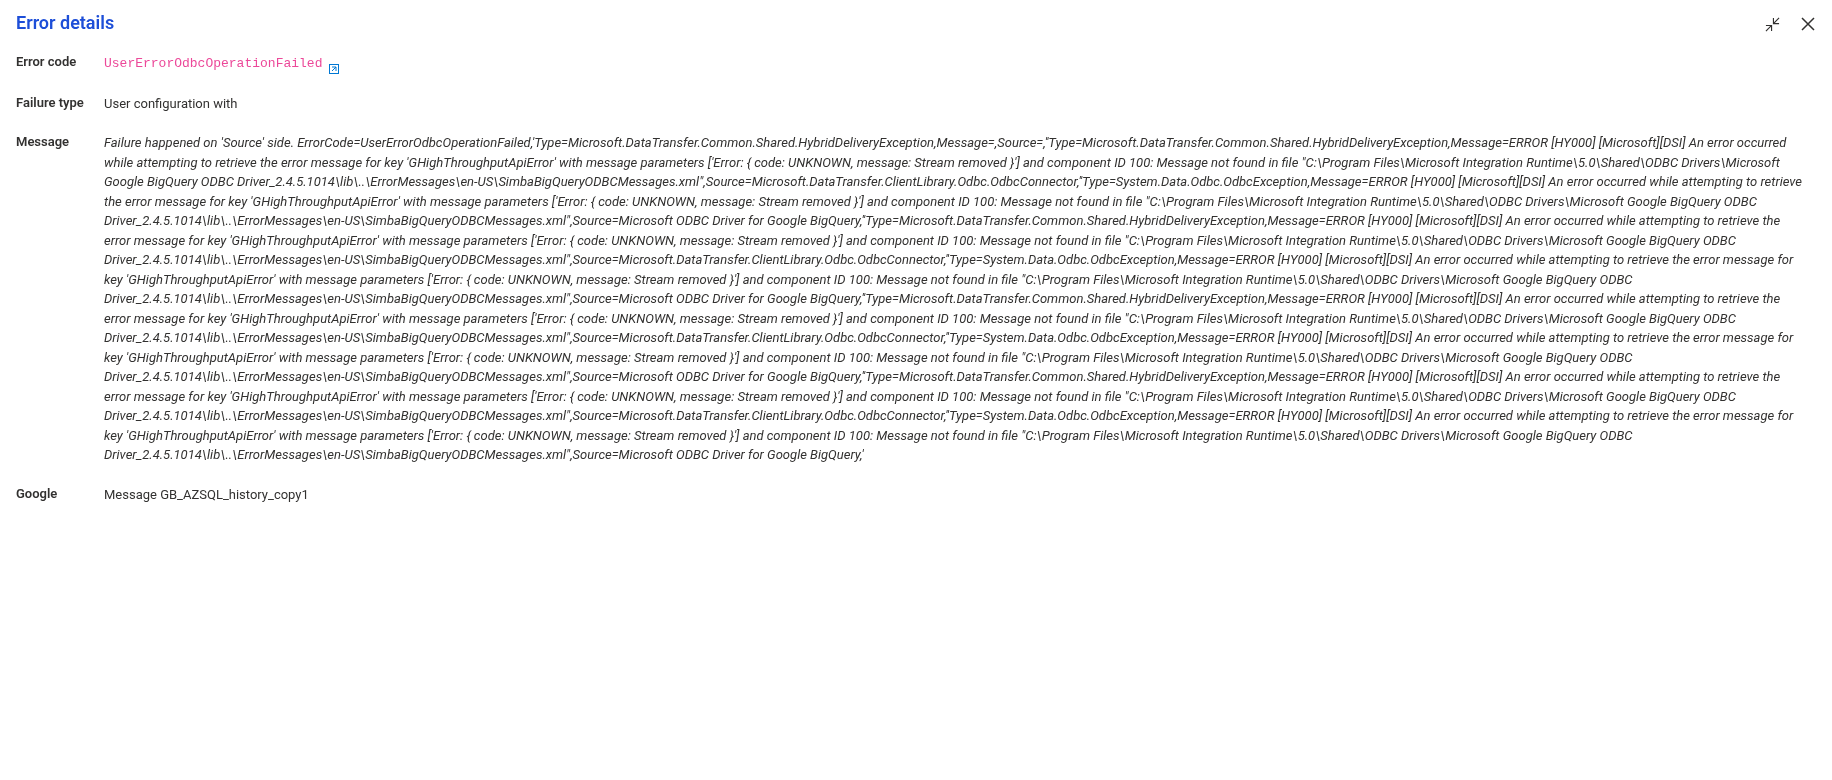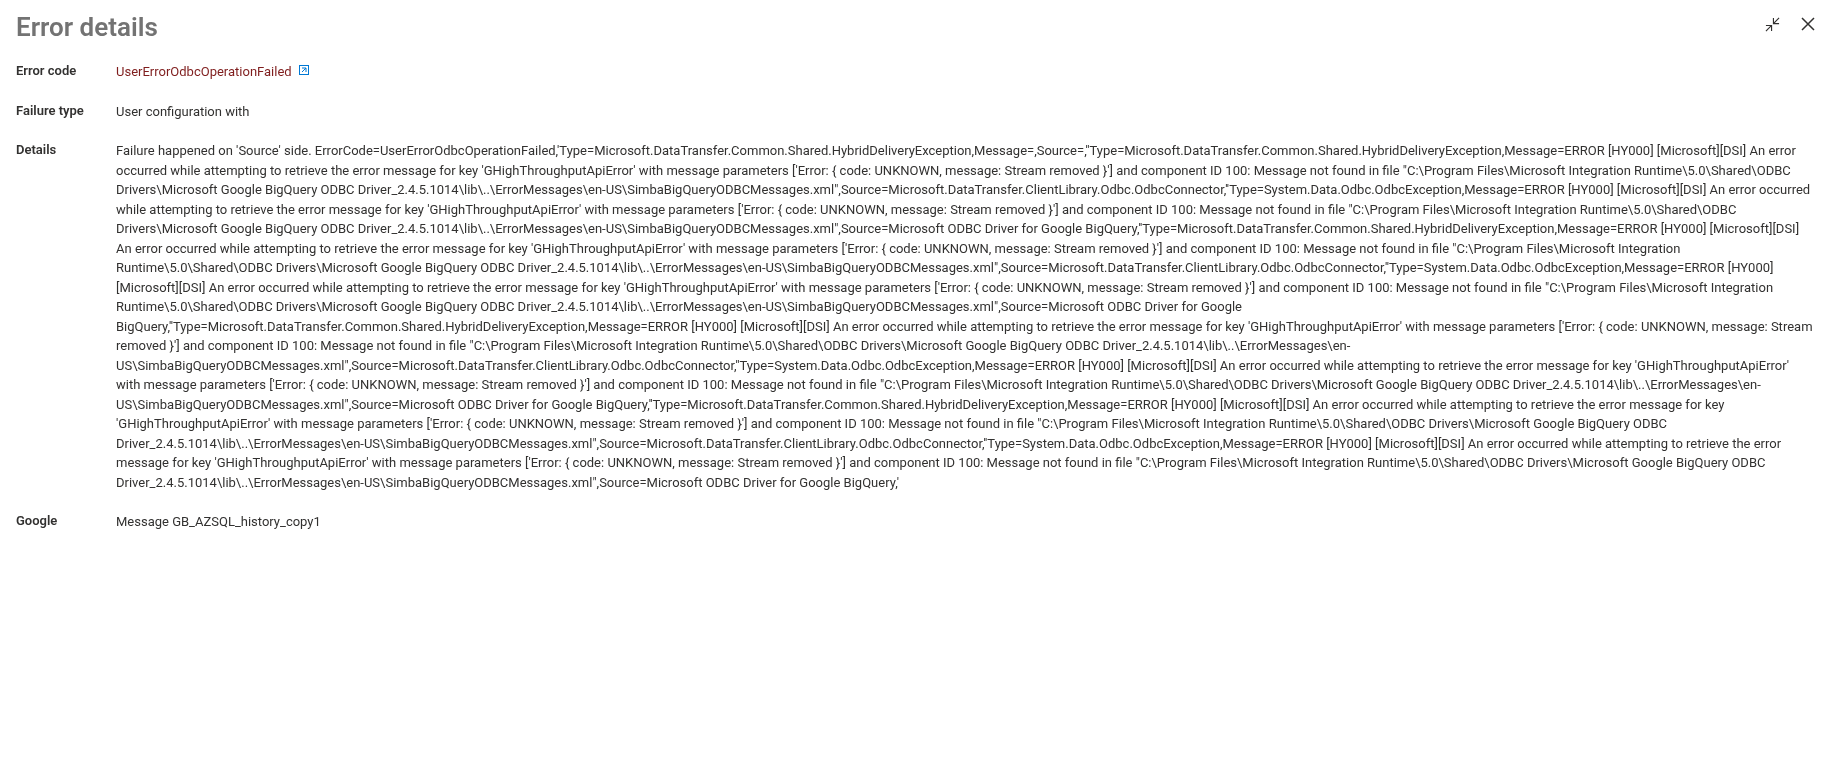--- a/index.html
+++ b/index.html
@@ -14,23 +14,23 @@
       background: #ffffff;
       padding: 12px 16px;
     }
     .header {
       display: flex;
       justify-content: space-between;
       align-items: flex-start;
       margin-bottom: 20px;
     }
     .title {
-      font-size: 26px;
+      font-size: 18px;
       font-weight: 600;
-      color: #737373;
+      color: #1d4ed8;
       text-align: right;
     }
     .header-actions {
       display: flex;
       gap: 20px;
       align-items: center;
       padding-top: 4px;
     }
     .icon-button {
       background: none;
@@ -50,50 +50,52 @@
       width: 16px;
       height: 16px;
       stroke-width: 1.5;
     }
     .field-row {
       display: flex;
       align-items: flex-start;
       margin-bottom: 20px;
     }
     .field-label {
-      width: 100px;
+      width: 88px;
       flex-shrink: 0;
       font-size: 13px;
       font-weight: 600;
       color: #323130;
       padding-top: 1px;
     }
     .field-value {
       flex: 1;
       font-size: 13px;
       color: #323130;
       line-height: 1.5;
     }
     .link {
-      color: #7f1d1d;
+      color: #ec4899;
       text-decoration: none;
       display: inline-flex;
-      align-items: flex-start;
+      align-items: flex-end;
       gap: 6px;
       cursor: pointer;
+      font-family: Liberation Mono, monospace;
     }
     .external-icon {
       width: 12px;
       height: 12px;
       display: inline-block;
     }
     .details-text {
       white-space: normal;
       word-break: break-word;
       max-width: 1700px;
+      font-style: italic;
     }
   </style>
 </head>
 <body>
 
 <div class="header">
   <h1 class="title">Error details</h1>
   <div class="header-actions">
     <button class="icon-button" aria-label="Collapse">
       <svg viewBox="0 0 16 16" fill="none" stroke="currentColor" stroke-width="1.2">
@@ -126,21 +128,21 @@
     </a>
   </div>
 </div>
 
 <div class="field-row">
   <div class="field-label">Failure type</div>
   <div class="field-value">User configuration with</div>
 </div>
 
 <div class="field-row">
-  <div class="field-label">Details</div>
+  <div class="field-label">Message</div>
   <div class="field-value details-text">Failure happened on 'Source' side.
 ErrorCode=UserErrorOdbcOperationFailed,'Type=Microsoft.DataTransfer.Common.Shared.HybridDeliveryException,Message=,Source=,''Type=Microsoft.DataTransfer.Common.Shared.HybridDeliveryException,Message=ERROR [HY000] [Microsoft][DSI] An error occurred while attempting to retrieve the error message for key 'GHighThroughputApiError' with message parameters ['Error: { code: UNKNOWN, message: Stream removed }'] and component ID 100: Message not found in file "C:\Program Files\Microsoft Integration Runtime\5.0\Shared\ODBC Drivers\Microsoft Google BigQuery ODBC Driver_2.4.5.1014\lib\..\ErrorMessages\en-US\SimbaBigQueryODBCMessages.xml",Source=Microsoft.DataTransfer.ClientLibrary.Odbc.OdbcConnector,''Type=System.Data.Odbc.OdbcException,Message=ERROR [HY000] [Microsoft][DSI] An error occurred while attempting to retrieve the error message for key 'GHighThroughputApiError' with message parameters ['Error: { code: UNKNOWN, message: Stream removed }'] and component ID 100: Message not found in file "C:\Program Files\Microsoft Integration Runtime\5.0\Shared\ODBC Drivers\Microsoft Google BigQuery ODBC Driver_2.4.5.1014\lib\..\ErrorMessages\en-US\SimbaBigQueryODBCMessages.xml",Source=Microsoft ODBC Driver for Google BigQuery,''Type=Microsoft.DataTransfer.Common.Shared.HybridDeliveryException,Message=ERROR [HY000] [Microsoft][DSI] An error occurred while attempting to retrieve the error message for key 'GHighThroughputApiError' with message parameters ['Error: { code: UNKNOWN, message: Stream removed }'] and component ID 100: Message not found in file "C:\Program Files\Microsoft Integration Runtime\5.0\Shared\ODBC Drivers\Microsoft Google BigQuery ODBC Driver_2.4.5.1014\lib\..\ErrorMessages\en-US\SimbaBigQueryODBCMessages.xml",Source=Microsoft.DataTransfer.ClientLibrary.Odbc.OdbcConnector,''Type=System.Data.Odbc.OdbcException,Message=ERROR [HY000] [Microsoft][DSI] An error occurred while attempting to retrieve the error message for key 'GHighThroughputApiError' with message parameters ['Error: { code: UNKNOWN, message: Stream removed }'] and component ID 100: Message not found in file "C:\Program Files\Microsoft Integration Runtime\5.0\Shared\ODBC Drivers\Microsoft Google BigQuery ODBC Driver_2.4.5.1014\lib\..\ErrorMessages\en-US\SimbaBigQueryODBCMessages.xml",Source=Microsoft ODBC Driver for Google BigQuery,''Type=Microsoft.DataTransfer.Common.Shared.HybridDeliveryException,Message=ERROR [HY000] [Microsoft][DSI] An error occurred while attempting to retrieve the error message for key 'GHighThroughputApiError' with message parameters ['Error: { code: UNKNOWN, message: Stream removed }'] and component ID 100: Message not found in file "C:\Program Files\Microsoft Integration Runtime\5.0\Shared\ODBC Drivers\Microsoft Google BigQuery ODBC Driver_2.4.5.1014\lib\..\ErrorMessages\en-US\SimbaBigQueryODBCMessages.xml",Source=Microsoft.DataTransfer.ClientLibrary.Odbc.OdbcConnector,''Type=System.Data.Odbc.OdbcException,Message=ERROR [HY000] [Microsoft][DSI] An error occurred while attempting to retrieve the error message for key 'GHighThroughputApiError' with message parameters ['Error: { code: UNKNOWN, message: Stream removed }'] and component ID 100: Message not found in file "C:\Program Files\Microsoft Integration Runtime\5.0\Shared\ODBC Drivers\Microsoft Google BigQuery ODBC Driver_2.4.5.1014\lib\..\ErrorMessages\en-US\SimbaBigQueryODBCMessages.xml",Source=Microsoft ODBC Driver for Google BigQuery,''Type=Microsoft.DataTransfer.Common.Shared.HybridDeliveryException,Message=ERROR [HY000] [Microsoft][DSI] An error occurred while attempting to retrieve the error message for key 'GHighThroughputApiError' with message parameters ['Error: { code: UNKNOWN, message: Stream removed }'] and component ID 100: Message not found in file "C:\Program Files\Microsoft Integration Runtime\5.0\Shared\ODBC Drivers\Microsoft Google BigQuery ODBC Driver_2.4.5.1014\lib\..\ErrorMessages\en-US\SimbaBigQueryODBCMessages.xml",Source=Microsoft.DataTransfer.ClientLibrary.Odbc.OdbcConnector,''Type=System.Data.Odbc.OdbcException,Message=ERROR [HY000] [Microsoft][DSI] An error occurred while attempting to retrieve the error message for key 'GHighThroughputApiError' with message parameters ['Error: { code: UNKNOWN, message: Stream removed }'] and component ID 100: Message not found in file "C:\Program Files\Microsoft Integration Runtime\5.0\Shared\ODBC Drivers\Microsoft Google BigQuery ODBC Driver_2.4.5.1014\lib\..\ErrorMessages\en-US\SimbaBigQueryODBCMessages.xml",Source=Microsoft ODBC Driver for Google BigQuery,'</div>
 </div>
 
 <div class="field-row">
   <div class="field-label">Google</div>
   <div class="field-value">Message GB_AZSQL_history_copy1</div>
 </div>
 
 </body></html>

